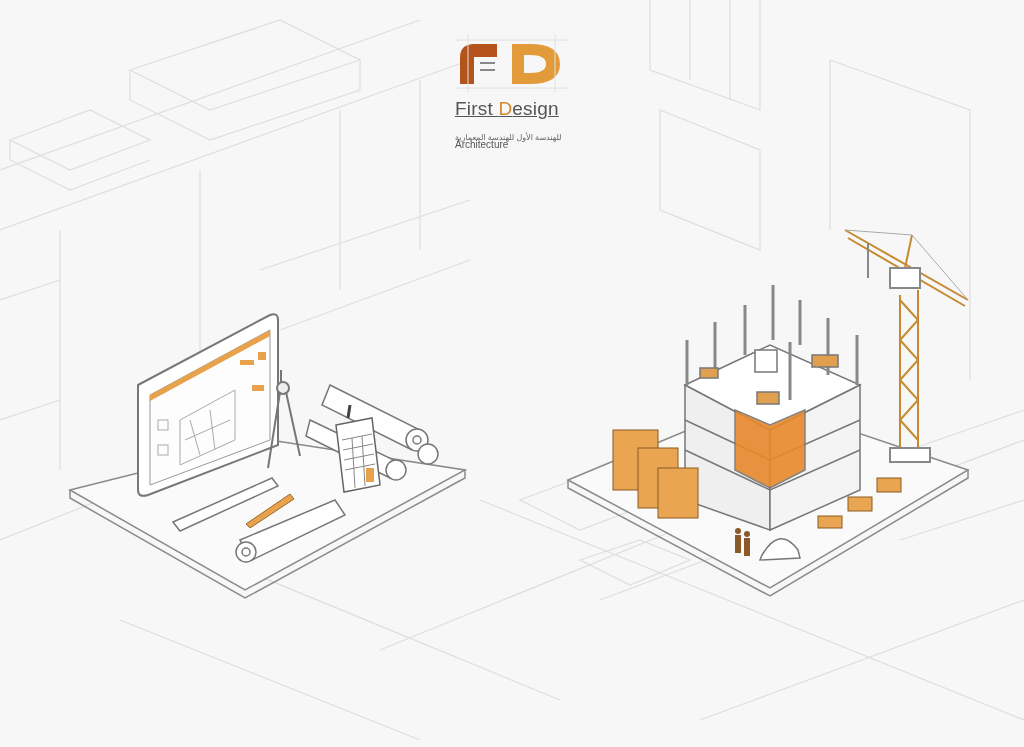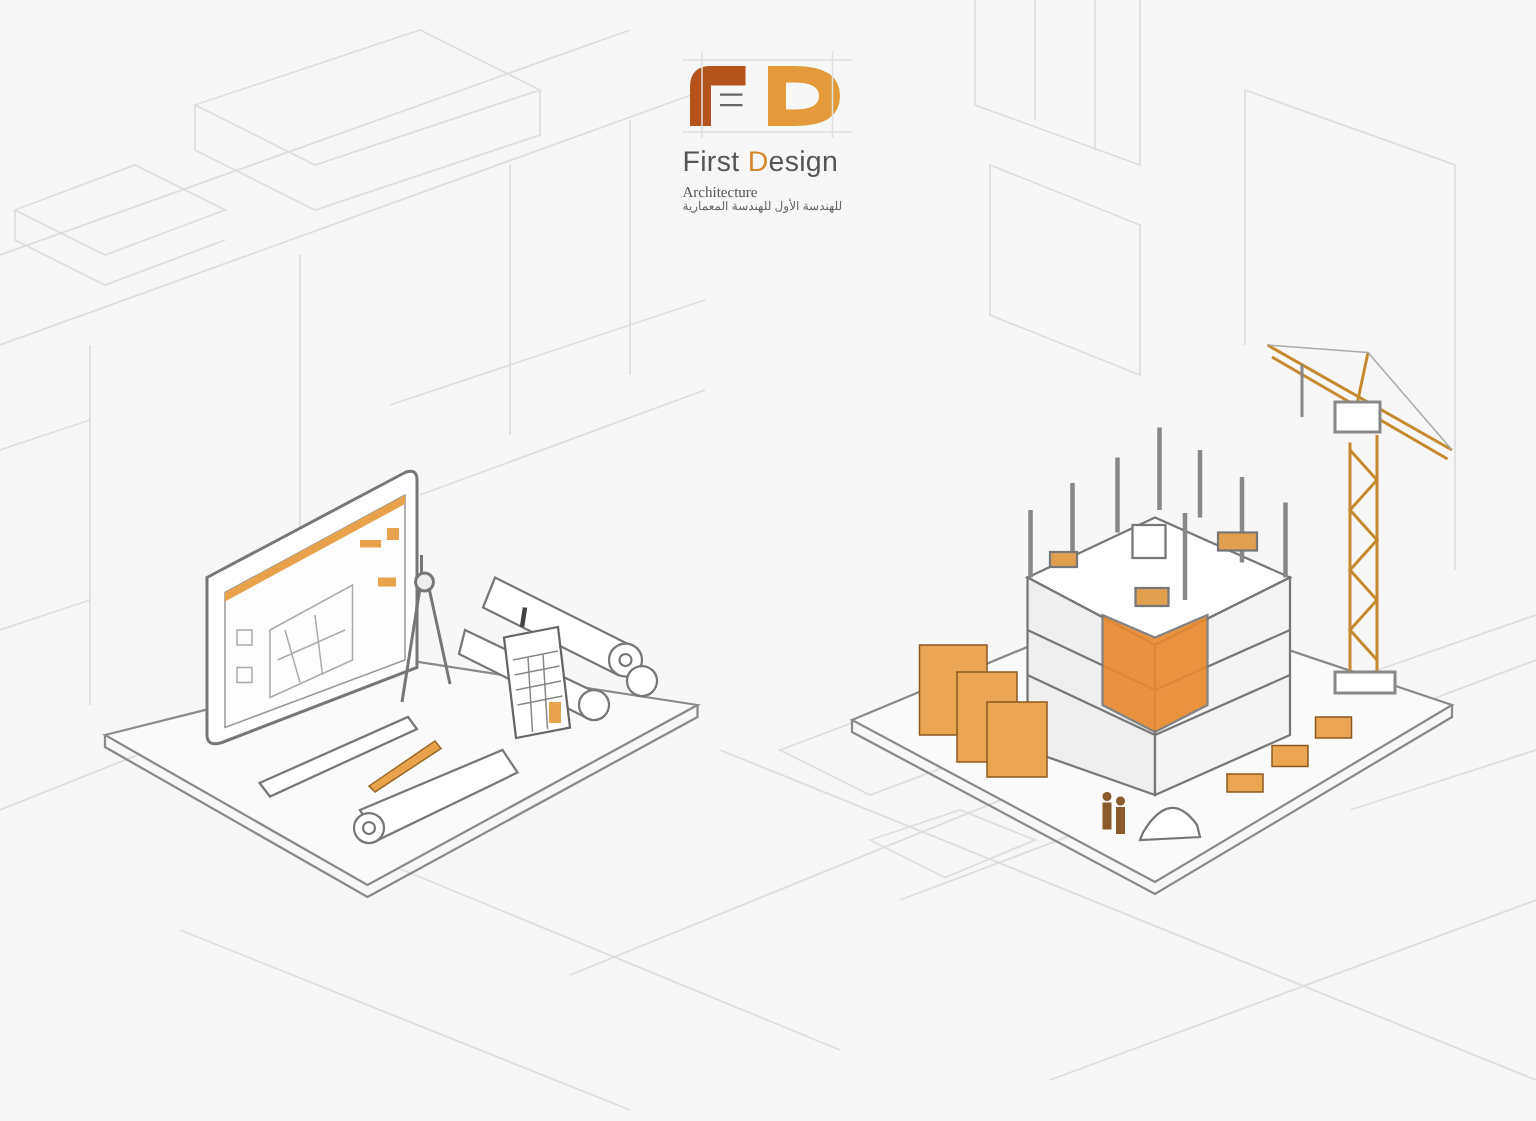--- a/index.html
+++ b/index.html
@@ -1,20 +1,20 @@
 <!DOCTYPE html>
 <html><head>
 <meta charset="utf-8">
 <style>
   html,body{margin:0;padding:0;}
   body{width:1024px;height:747px;background:#f7f7f7;overflow:hidden;position:relative;font-family:"Liberation Sans",sans-serif;}
   .scene{position:absolute;left:0;top:0;width:1024px;height:747px;}
-  .brand{position:absolute;left:455px;top:98px;font-size:19px;color:#555;letter-spacing:0.2px;white-space:nowrap;}
+  .brand{position:absolute;left:455px;top:98px;font-size:19px;color:#555;letter-spacing:0.2px;white-space:nowrap;text-decoration:underline;}
   .brand .hl{color:#d6872e;}
-  .sub{position:absolute;left:455px;top:123px;font-size:10px;color:#555;white-space:nowrap;font-family:Liberation Serif, serif;}
+  .sub{position:absolute;left:455px;top:139px;font-size:10px;color:#555;white-space:nowrap;}
   .arabic{position:absolute;left:455px;top:133px;font-size:8px;color:#666;white-space:nowrap;direction:rtl;width:110px;text-align:left;}
 </style>
 </head>
 <body>
 
 <div class="scene">
 <svg width="1024" height="747" viewBox="0 0 1024 747" xmlns="http://www.w3.org/2000/svg">
 
   <g stroke="#dedede" fill="none" stroke-width="1.2">
     <path d="M0 170 L420 20 M0 230 L470 60 M130 70 L280 20 L360 60 L210 110 Z M130 70 L130 100 L210 140 L360 90 L360 60"></path>

